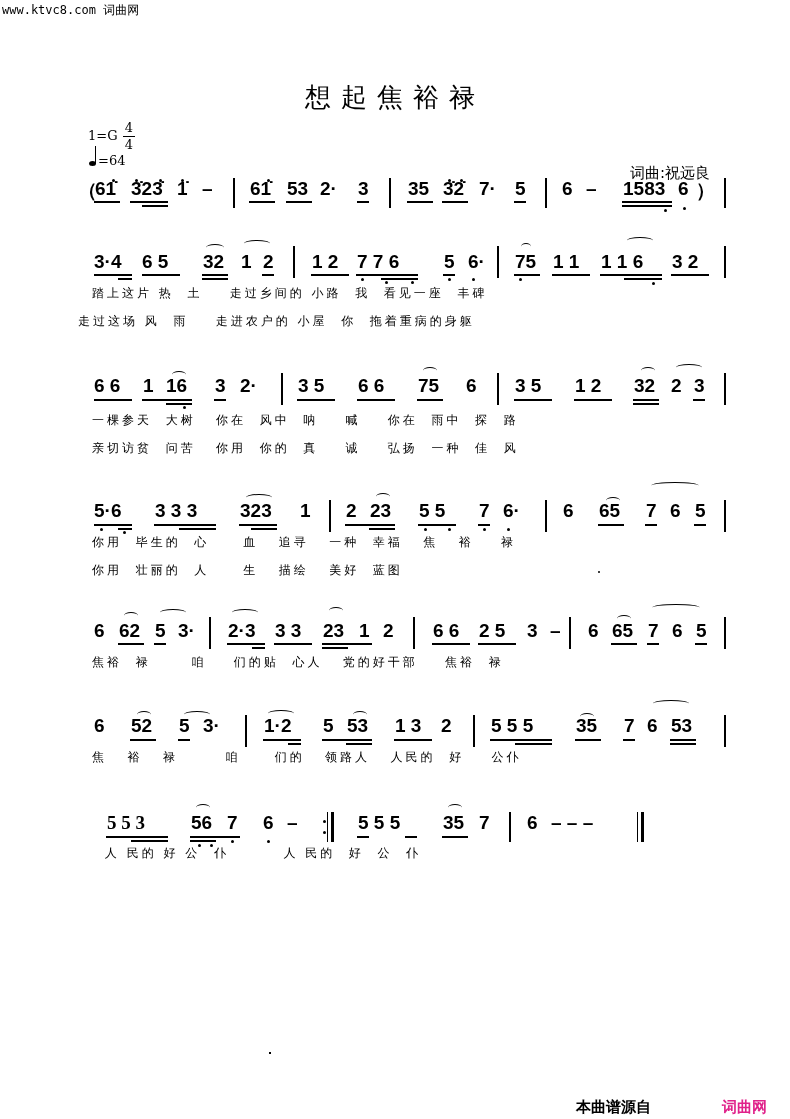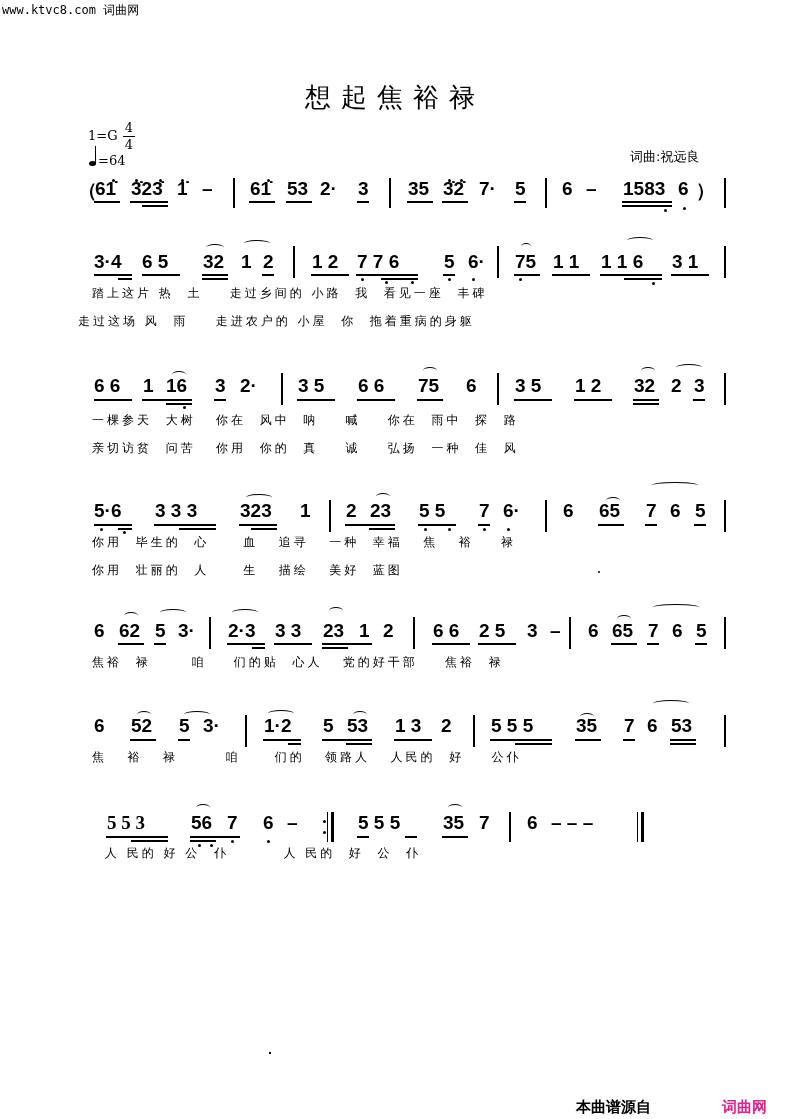--- a/index.html
+++ b/index.html
@@ -8,21 +8,21 @@
   .watermark-top { position: absolute; left: 2px; top: 2px; font-family: "DejaVu Sans Mono", monospace; font-size: 12px; color: #000; }
   .title { position: absolute; left: 0; width: 790px; top: 80px; text-align: center;
            font-family: "DejaVu Serif", serif; font-size: 26px; letter-spacing: 10px; }
   .key { position: absolute; left: 88px; top: 128px; font-family: "DejaVu Serif", serif; font-size: 13px; }
   .timesig { position: absolute; left: 122px; top: 121px; font-family: "DejaVu Serif", serif; font-size: 13px; line-height: 14px; text-align: center; width: 14px; }
   .timesig .line { border-top: 1px solid #000; width: 12px; margin: 1px auto; }
   .tempo { position: absolute; left: 88px; top: 146px; font-family: "DejaVu Serif", serif; font-size: 13px; }
   .tempo .note { display: inline-block; position: relative; width: 10px; height: 22px; vertical-align: bottom; }
   .tempo .note .stem { position: absolute; left: 7px; top: 0; width: 1px; height: 18px; background: #000; }
   .tempo .note .head { position: absolute; left: 1px; top: 15px; width: 7px; height: 5px; background: #000; border-radius: 50%; }
-  .credit { position: absolute; left: 630px; top: 148px; font-size: 13px; text-align: center; }
+  .credit { position: absolute; left: 630px; top: 164px; font-size: 15px; text-align: center; }
   .row { position: absolute; left: 0; width: 790px; }
   .m { position: absolute; font-family: "Liberation Sans", sans-serif; font-weight: bold; font-size: 19px; white-space: pre; }
   .bar { position: absolute; width: 2px; background: #000; }
   .lyric { position: absolute; font-size: 12px; white-space: pre; letter-spacing: 3px; }
   .ul { position: absolute; height: 1.5px; background: #000; }
   .dot { position: absolute; width: 3px; height: 3px; background: #000; border-radius: 50%; }
   .slur { position: absolute; border-top: 1.5px solid #000; border-radius: 50% 50% 0 0; height: 6px; }
   .footer-left { position: absolute; left: 576px; top: 1098px; font-weight: bold; font-size: 15px; }
   .footer-right { position: absolute; left: 722px; top: 1098px; font-weight: bold; font-size: 15px; color: #e0228a; }
   .tick { position: absolute; left: 269px; top: 1052px; width: 2px; height: 2px; background: #000; }
@@ -70,21 +70,21 @@
     <span class="m" style="left: 203px; top: 0px;">32</span>
     <span class="m" style="left: 241px; top: 0px;">1</span>
     <span class="m" style="left: 263px; top: 0px;">2</span>
     <span class="m" style="left: 312px; top: 0px;">1 2</span>
     <span class="m" style="left: 357px; top: 0px;">7 7 6</span>
     <span class="m" style="left: 444px; top: 0px;">5</span>
     <span class="m" style="left: 468px; top: 0px;">6·</span>
     <span class="m" style="left: 515px; top: 0px;">75</span>
     <span class="m" style="left: 553px; top: 0px;">1 1</span>
     <span class="m" style="left: 601px; top: 0px;">1 1 6</span>
-    <span class="m" style="left: 672px; top: 0px;">3 1</span>
+    <span class="m" style="left: 672px; top: 0px;">3 2</span>
     <div class="lyric" style="left: 92px; top: 34px;">踏上这片 热  土    走过乡间的 小路  我  看见一座  丰碑</div>
     <div class="lyric" style="left: 78px; top: 62px;">走过这场 风  雨    走进农户的 小屋  你  拖着重病的身躯</div>
   </div>
 
 <div class="row" style="top:375px;" id="row2">
     <span class="m" style="left: 94px; top: 0px;">6 6</span>
     <span class="m" style="left: 143px; top: 0px;">1</span>
     <span class="m" style="left: 166px; top: 0px;">16</span>
     <span class="m" style="left: 215px; top: 0px;">3</span>
     <span class="m" style="left: 240px; top: 0px;">2·</span>

